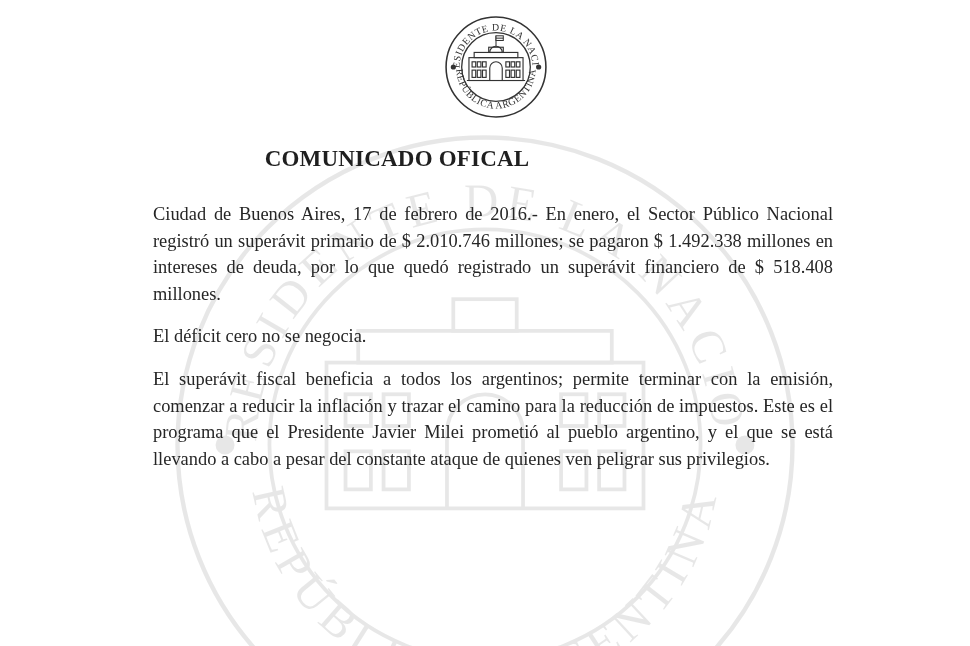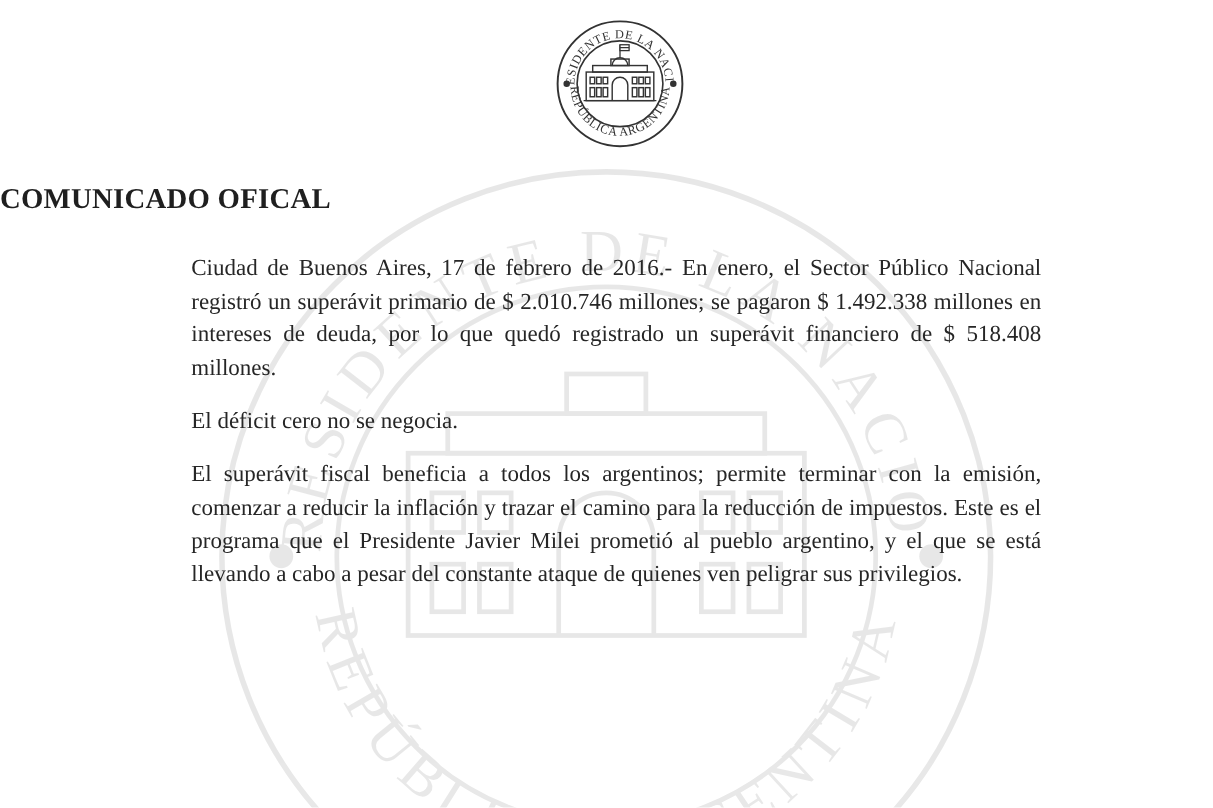--- a/index.html
+++ b/index.html
@@ -29,20 +29,21 @@
       width: 634px;
       height: 634px;
       opacity: 0.09;
       pointer-events: none;
     }
     .title {
       position: absolute;
       left: 0;
       width: 794px;
       top: 146px;
+      text-align: center;
       font-family: "Liberation Serif", "DejaVu Serif", serif;
       font-weight: bold;
       font-size: 23px;
       letter-spacing: 0.2px;
       color: #1f1f1f;
     }
     .body-text {
       position: absolute;
       left: 153px;
       top: 201px;

